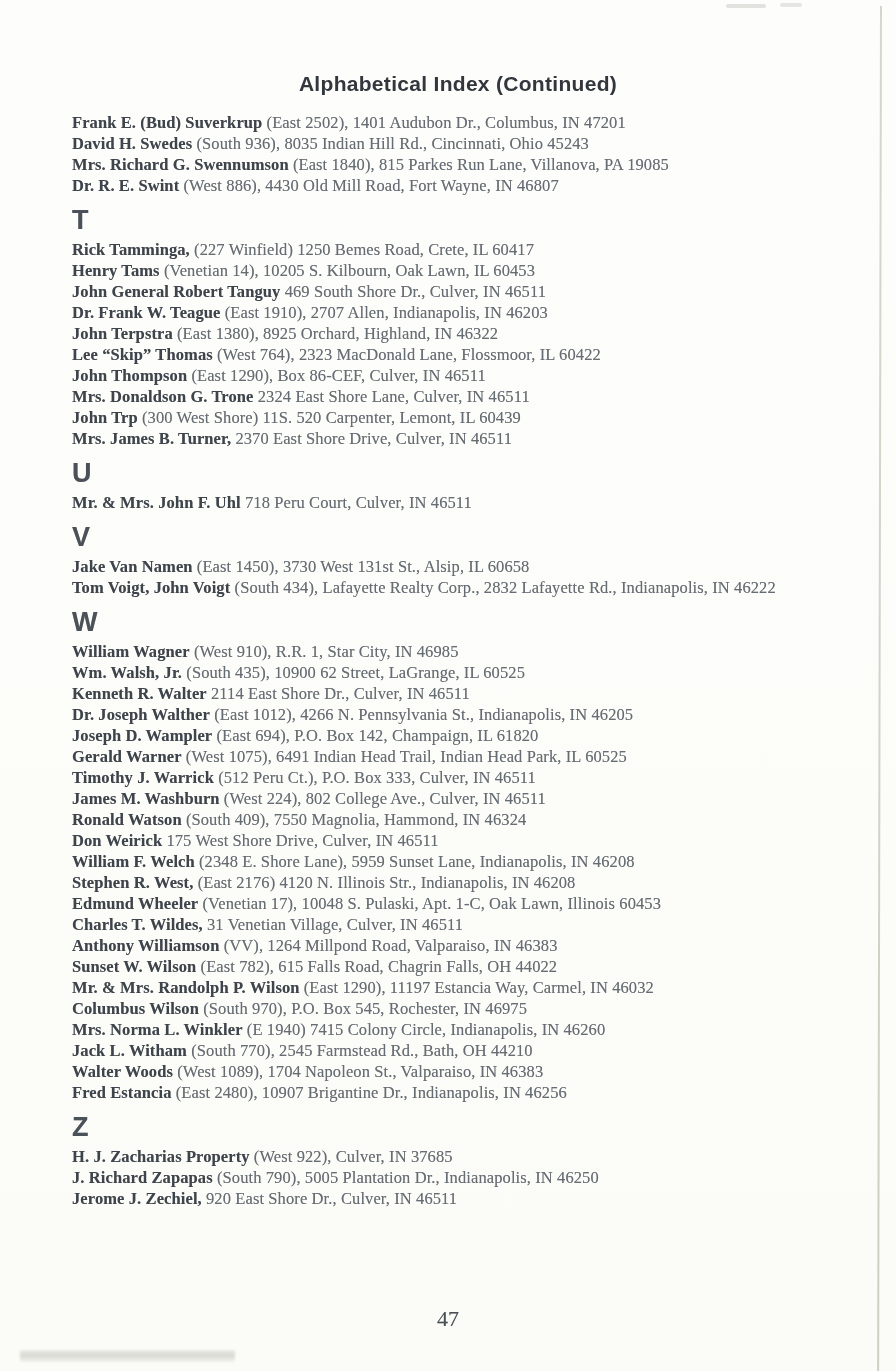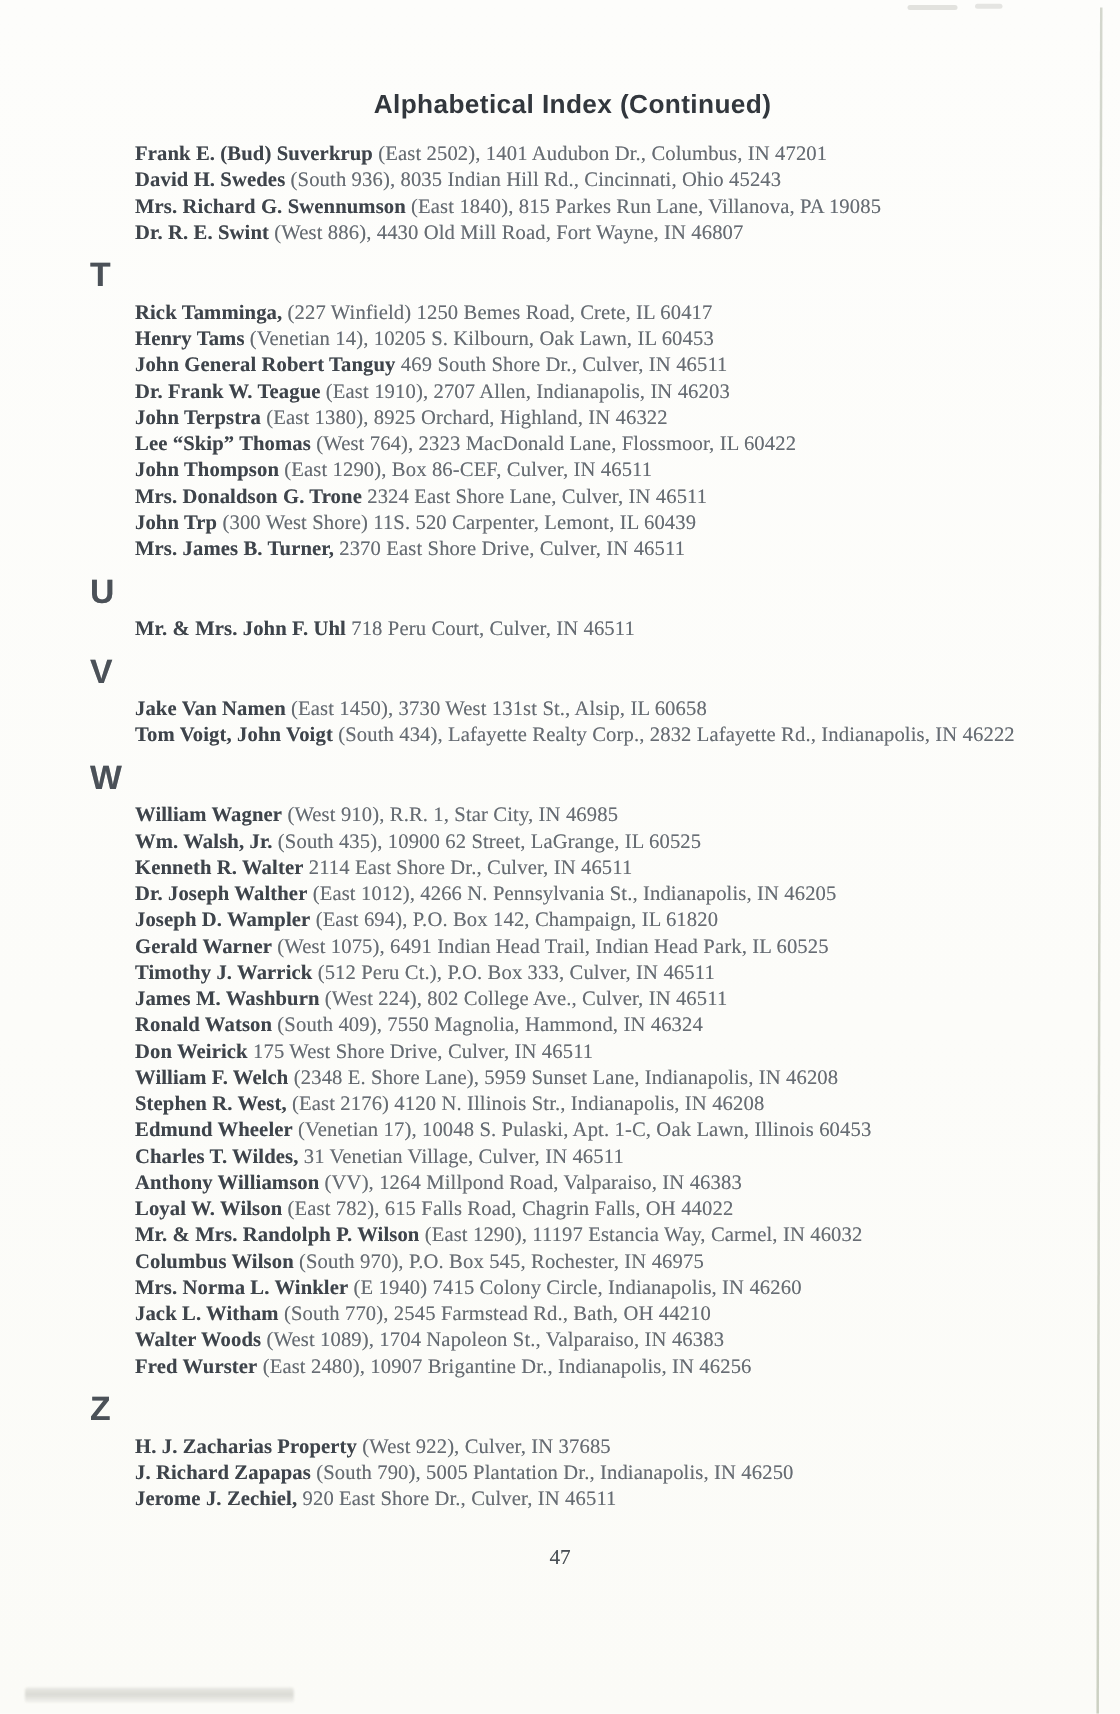--- a/index.html
+++ b/index.html
@@ -18,30 +18,30 @@
   .doc-title {
     font-family: "Liberation Sans", sans-serif;
     font-size: 21px; font-weight: bold; color: #32373d;
     text-align: center; margin: 0 0 16px 0; letter-spacing: 0.3px;
   }
   .entry {
     font-size: 16.5px; line-height: 21px; color: #666c73;
     text-shadow: 0 0 0.5px rgba(90,96,102,0.45);
     letter-spacing: 0.1px;
   }
-  .entry-name { font-weight: bold; color: #3e444b; margin-left: 36px; }
+  .entry-name { font-weight: bold; color: #3e444b; }
   .section-letter {
     font-family: "Liberation Sans", sans-serif;
     font-size: 27px; font-weight: bold; color: #4b5158;
     line-height: 28px; margin: 10px 0 5px 0;
     text-shadow: 0 0 0.5px rgba(75,81,88,0.4);
   }
   .page-number {
-    position: absolute; left: 0; top: 1236px; width: 896px;
-    text-align: center; font-size: 17px; color: #4a5056;
+    position: absolute; left: 0; top: 1306px; width: 896px;
+    text-align: center; font-size: 22px; color: #4a5056;
     text-shadow: 0 0 0.5px rgba(74,80,86,0.4);
   }
   
   .edge-line-right {
     position: absolute; left: 880px; top: 6px; width: 2px; height: 1365px;
     background: linear-gradient(to bottom, #ccd0c5 0%, #c9cdc0 50%, #c4c9b9 100%);
     opacity: 0.85; transform: rotate(0.12deg); transform-origin: top;
   }
   .top-dash-1 {
     position: absolute; left: 726px; top: 4px; width: 40px; height: 4px;
@@ -107,27 +107,27 @@
           <div class="entry"><span class="entry-name">Gerald Warner</span><span class="entry-details"> (West 1075), 6491 Indian Head Trail, Indian Head Park, IL 60525</span></div>
           <div class="entry"><span class="entry-name">Timothy J. Warrick</span><span class="entry-details"> (512 Peru Ct.), P.O. Box 333, Culver, IN 46511</span></div>
           <div class="entry"><span class="entry-name">James M. Washburn</span><span class="entry-details"> (West 224), 802 College Ave., Culver, IN 46511</span></div>
           <div class="entry"><span class="entry-name">Ronald Watson</span><span class="entry-details"> (South 409), 7550 Magnolia, Hammond, IN 46324</span></div>
           <div class="entry"><span class="entry-name">Don Weirick</span><span class="entry-details"> 175 West Shore Drive, Culver, IN 46511</span></div>
           <div class="entry"><span class="entry-name">William F. Welch</span><span class="entry-details"> (2348 E. Shore Lane), 5959 Sunset Lane, Indianapolis, IN 46208</span></div>
           <div class="entry"><span class="entry-name">Stephen R. West,</span><span class="entry-details"> (East 2176) 4120 N. Illinois Str., Indianapolis, IN 46208</span></div>
           <div class="entry"><span class="entry-name">Edmund Wheeler</span><span class="entry-details"> (Venetian 17), 10048 S. Pulaski, Apt. 1-C, Oak Lawn, Illinois 60453</span></div>
           <div class="entry"><span class="entry-name">Charles T. Wildes,</span><span class="entry-details"> 31 Venetian Village, Culver, IN 46511</span></div>
           <div class="entry"><span class="entry-name">Anthony Williamson</span><span class="entry-details"> (VV), 1264 Millpond Road, Valparaiso, IN 46383</span></div>
-          <div class="entry"><span class="entry-name">Loyal W. Wilson</span><span class="entry-details"> (East 782), 615 Falls Road, Chagrin Falls, OH 44022</span></div>
+          <div class="entry"><span class="entry-name">Sunset W. Wilson</span><span class="entry-details"> (East 782), 615 Falls Road, Chagrin Falls, OH 44022</span></div>
           <div class="entry"><span class="entry-name">Mr. &amp; Mrs. Randolph P. Wilson</span><span class="entry-details"> (East 1290), 11197 Estancia Way, Carmel, IN 46032</span></div>
           <div class="entry"><span class="entry-name">Columbus Wilson</span><span class="entry-details"> (South 970), P.O. Box 545, Rochester, IN 46975</span></div>
           <div class="entry"><span class="entry-name">Mrs. Norma L. Winkler</span><span class="entry-details"> (E 1940) 7415 Colony Circle, Indianapolis, IN 46260</span></div>
           <div class="entry"><span class="entry-name">Jack L. Witham</span><span class="entry-details"> (South 770), 2545 Farmstead Rd., Bath, OH 44210</span></div>
           <div class="entry"><span class="entry-name">Walter Woods</span><span class="entry-details"> (West 1089), 1704 Napoleon St., Valparaiso, IN 46383</span></div>
-          <div class="entry"><span class="entry-name">Fred Wurster</span><span class="entry-details"> (East 2480), 10907 Brigantine Dr., Indianapolis, IN 46256</span></div>
+          <div class="entry"><span class="entry-name">Fred Estancia</span><span class="entry-details"> (East 2480), 10907 Brigantine Dr., Indianapolis, IN 46256</span></div>
         </section>
         <section>
           <div class="section-letter">Z</div>
           <div class="entry"><span class="entry-name">H. J. Zacharias Property</span><span class="entry-details"> (West 922), Culver, IN 37685</span></div>
           <div class="entry"><span class="entry-name">J. Richard Zapapas</span><span class="entry-details"> (South 790), 5005 Plantation Dr., Indianapolis, IN 46250</span></div>
           <div class="entry"><span class="entry-name">Jerome J. Zechiel,</span><span class="entry-details"> 920 East Shore Dr., Culver, IN 46511</span></div>
         </section>
       </div>
   </div>
 

